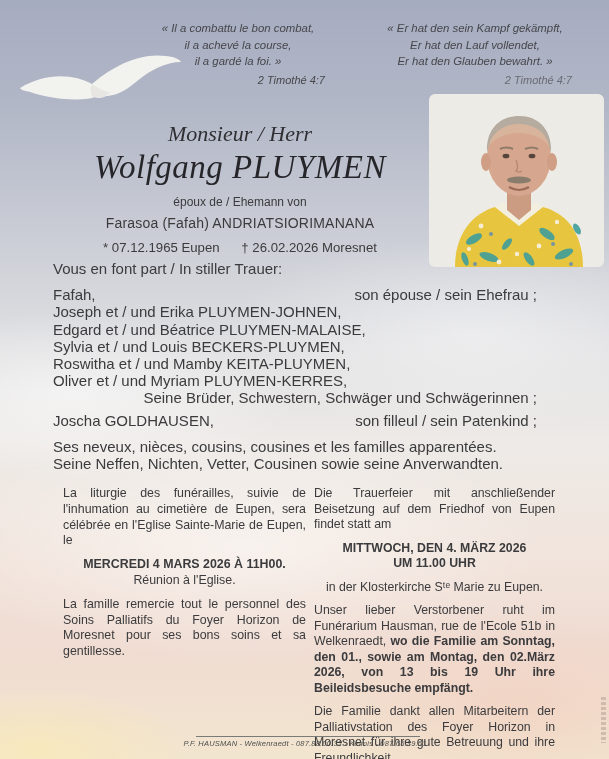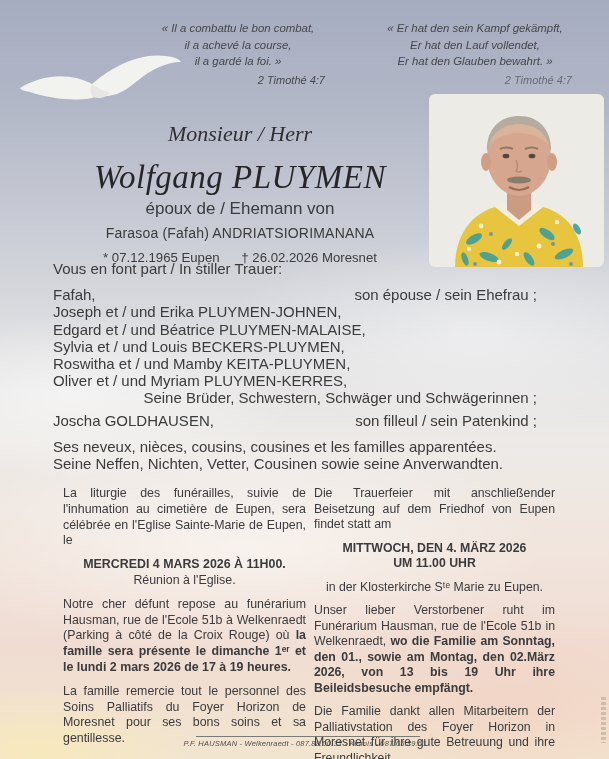--- a/index.html
+++ b/index.html
@@ -19,22 +19,22 @@
            line-height:16.5px; text-align:center; color:#46464b; }
   .quote-fr { left:137px; width:202px; }
   .quote-de { left:364px; width:222px; }
   .quote .ref { text-align:right; padding-right:14px; margin-top:2px; font-size:11px; }
   .quote-de .ref { color:#5c5c64; opacity:.85; }
 
   .header { position:absolute; left:38px; top:121px; width:404px; text-align:center; }
   .salutation { font-family:"Liberation Serif", serif; font-style:italic;
                 font-size:22px; color:#2f2f33;text-align:center; }
   .deceased-name { font-family:"Liberation Serif", serif; font-style:italic;
-                   font-size:33px; color:#26262a; margin-top:12px; letter-spacing:.5px; }
-  .spouse-label { font-size:17px; margin-top:3px; }
+                   font-size:33px; color:#26262a; margin-top:2px; letter-spacing:.5px; }
+  .spouse-label { font-size:12px; margin-top:9px; }
   .spouse-name  { font-size:14px; margin-top:6px; letter-spacing:.2px; }
   .dates { font-size:13.2px; margin-top:9px; }
   .dates span { margin:0 9px; }
 
   .photo { position:absolute; left:429px; top:94px; width:175px; height:173px; }
 
   .gull { position:absolute; left:18px; top:46px; width:165px; height:66px; }
 
   .mourners { position:absolute; left:53px; top:260px; width:484px;
               font-size:15px; line-height:17.2px; }
@@ -169,21 +169,20 @@
       <span>son filleul / sein Patenkind ;</span>
     </div>
     <div class="extended">Ses neveux, nièces, cousins, cousines et les familles apparentées.</div>
     <div class="extended">Seine Neffen, Nichten, Vetter, Cousinen sowie seine Anverwandten.</div>
   </div>
 
   <div class="col col-fr">
     <p>La liturgie des funérailles, suivie de l'inhumation au cimetière de Eupen, sera célébrée en l'Eglise Sainte-Marie de Eupen, le</p>
     <p class="center-bold">MERCREDI 4 MARS 2026 À 11H00.</p>
     <p class="center note">Réunion à l'Eglise.</p>
-    <p><span>Notre cher défunt repose au funérarium Hausman, rue de l'Ecole 51b à Welkenraedt (Parking à côté de la Croix Rouge) où </span><b>la famille sera présente le dimanche 1ᵉʳ et le lundi 2 mars 2026 de 17 à 19 heures.</b></p>
     <p>La famille remercie tout le personnel des Soins Palliatifs du Foyer Horizon de Moresnet pour ses bons soins et sa gentillesse.</p>
   </div>
 
   <div class="col col-de">
     <p>Die Trauerfeier mit anschließender Beisetzung auf dem Friedhof von Eupen findet statt am</p>
     <p class="center-bold">MITTWOCH, DEN 4. MÄRZ 2026</p>
     <p class="center-bold">UM 11.00 UHR</p>
     <p class="center note" style="margin-top:8px;">in der Klosterkirche Sᵗᵉ Marie zu Eupen.</p>
     <p><span>Unser lieber Verstorbener ruht im Funérarium Hausman, rue de l'Ecole 51b in Welkenraedt, </span><b>wo die Familie am Sonntag, den 01., sowie am Montag, den 02.März 2026, von 13 bis 19 Uhr ihre Beileidsbesuche empfängt.</b></p>
     <p>Die Familie dankt allen Mitarbeitern der Palliativstation des Foyer Horizon in Moresnet für ihre gute Betreuung und ihre Freundlichkeit.</p>

